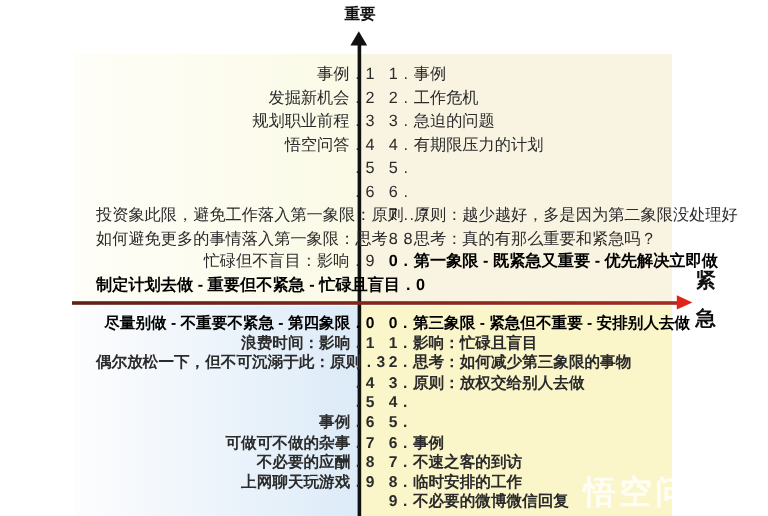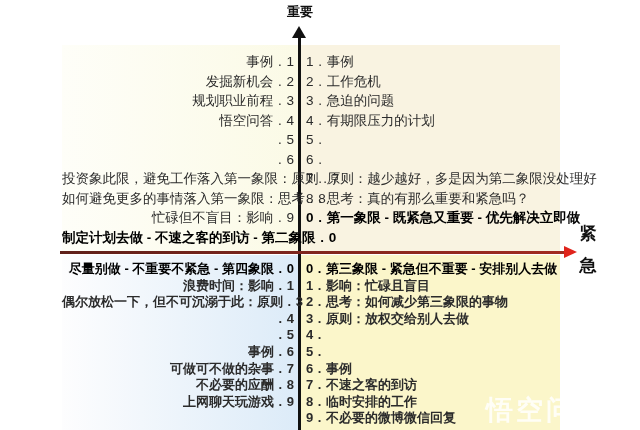--- a/index.html
+++ b/index.html
@@ -24,21 +24,21 @@
   .h-arrow{position:absolute;left:564px;top:246px;width:0;height:0;
     border-top:6px solid transparent;border-bottom:6px solid transparent;border-left:13px solid #e0241c;}
   .ylab{position:absolute;left:268px;top:3px;width:64px;text-align:center;
     font-size:13px;font-weight:bold;color:#111;}
   .xlab{position:absolute;left:577px;width:22px;text-align:center;
     font-size:17px;font-weight:bold;color:#111;}
   .xlab-top{top:222px;}
   .xlab-bottom{top:254px;}
 
   
-  .rows{position:absolute;}
+  .rows{position:absolute;margin-left:18px;}
   .rows-tl{left:62px;top:52px;width:232px;text-align:right;}
   .rows-tr{left:306px;top:52px;width:300px;text-align:left;}
   .rows-bl{left:62px;top:261px;width:232px;text-align:right;}
   .rows-br{left:306px;top:261px;width:300px;text-align:left;}
   .rows-tl .row,.rows-tr .row{line-height:19.5px;font-size:13.5px;}
   .rows-bl .row,.rows-br .row{line-height:16.6px;font-size:13px;font-weight:bold;}
   .row{white-space:nowrap;color:#2b2b2b;}
   .row.bold{font-weight:bold;color:#000;}
   .row .sep{padding:0 1px;}
 
@@ -68,21 +68,21 @@
   <div class="rows rows-tl">
       <div class="row"><span>事例</span><span class="sep"> . </span><span>1</span></div>
       <div class="row"><span>发掘新机会</span><span class="sep"> . </span><span>2</span></div>
       <div class="row"><span>规划职业前程</span><span class="sep"> . </span><span>3</span></div>
       <div class="row"><span>悟空问答</span><span class="sep"> . </span><span>4</span></div>
       <div class="row"><span></span><span class="sep"> . </span><span>5</span></div>
       <div class="row"><span></span><span class="sep"> . </span><span>6</span></div>
       <div class="row"><span>投资象此限，避免工作落入第一象限：原则</span><span class="sep"> . </span><span>7</span></div>
       <div class="row"><span>如何避免更多的事情落入第一象限：思考</span><span class="sep"> . </span><span>8</span></div>
       <div class="row"><span>忙碌但不盲目：影响</span><span class="sep"> . </span><span>9</span></div>
-      <div class="row bold"><span>制定计划去做 - 不速之客的到访 - 第二象限</span><span class="sep"> . </span><span>0</span></div>
+      <div class="row bold"><span>制定计划去做 - 重要但不紧急 - 忙碌且盲目</span><span class="sep"> . </span><span>0</span></div>
     </div>
   <div class="rows rows-tr">
       <div class="row"><span>1</span><span class="sep"> . </span><span>事例</span></div>
       <div class="row"><span>2</span><span class="sep"> . </span><span>工作危机</span></div>
       <div class="row"><span>3</span><span class="sep"> . </span><span>急迫的问题</span></div>
       <div class="row"><span>4</span><span class="sep"> . </span><span>有期限压力的计划</span></div>
       <div class="row"><span>5</span><span class="sep"> . </span><span></span></div>
       <div class="row"><span>6</span><span class="sep"> . </span><span></span></div>
       <div class="row"><span>7</span><span class="sep"> . </span><span>原则：越少越好，多是因为第二象限没处理好</span></div>
       <div class="row"><span>8</span><span class="sep"> . </span><span>思考：真的有那么重要和紧急吗？</span></div>

